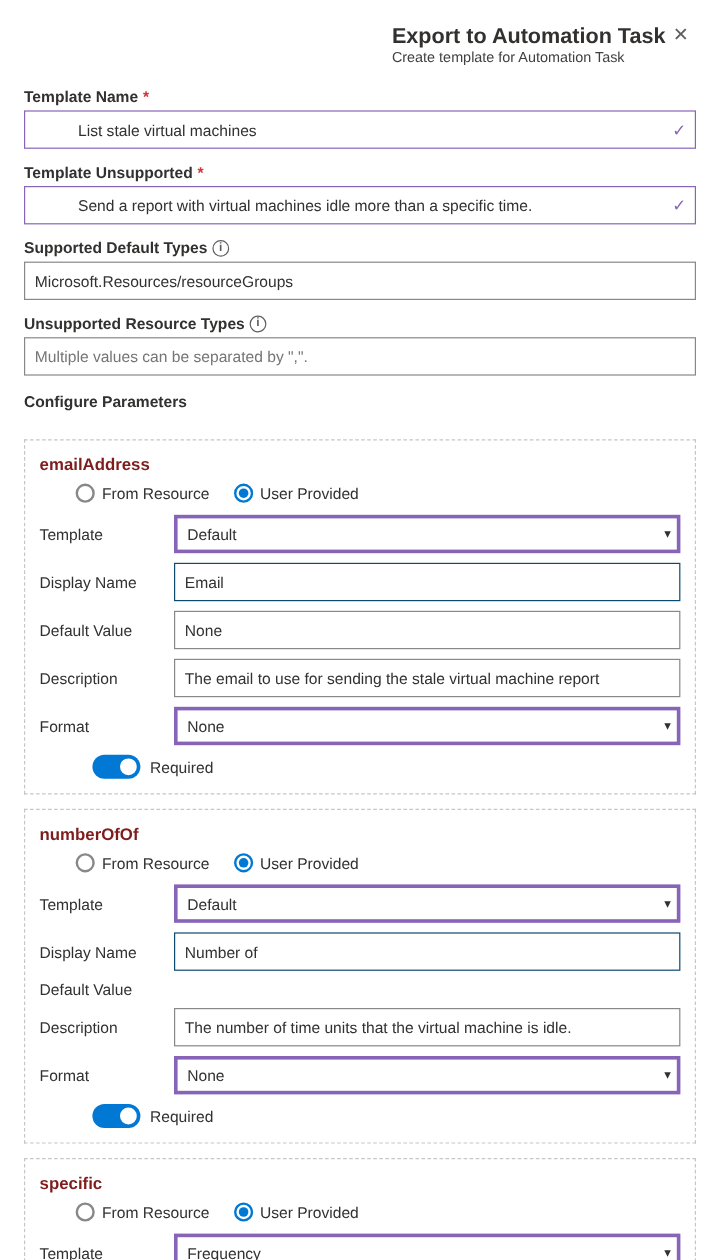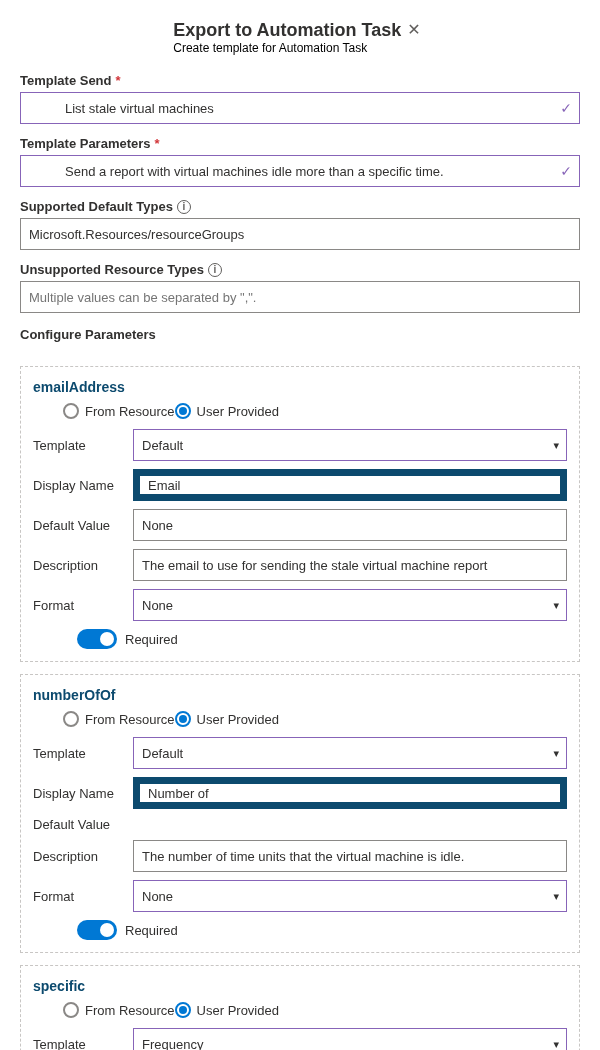--- a/index.html
+++ b/index.html
@@ -13,32 +13,32 @@
     }
     .modal {
       background: #fff;
       padding: 20px 20px 16px 20px;
       position: relative;
       width: 600px;
       min-height: 1050px;
     }
     .modal-header {
       display: flex;
-      justify-content: center;
+      justify-content: flex-end;
       align-items: flex-start;
       margin-bottom: 4px;
     }
     .modal-title {
       font-size: 18px;
       font-weight: 600;
       color: #323130;
     }
     .modal-subtitle {
       font-size: 12px;
-      color: #000000;
+      color: #404040;
       margin-bottom: 14px;
     }
     .close-btn {
       background: none;
       border: none;
       cursor: pointer;
       font-size: 16px;
       color: #605e5c;
       padding: 2px 6px;
       line-height: 1;
@@ -109,24 +109,25 @@
     .param-card {
       border: 1px dashed #c8c6c4;
       padding: 12px 12px 12px 12px;
       margin-bottom: 12px;
       background: #fff;
     }
     .param-name {
       font-size: 14px;
       font-weight: 600;
       margin-bottom: 8px;
-      color: #0c4a6e;
+      color: #7f1d1d;
     }
     .radio-group {
       display: flex;
+      gap: 20px;
       margin-bottom: 10px;
       align-items: flex-end;
       padding-left: 30px;
     }
     .radio-option {
       display: flex;
       align-items: center;
       gap: 6px;
       cursor: pointer;
     }
@@ -152,37 +153,37 @@
       border-radius: 50%;
       position: absolute;
       top: 50%;
       left: 50%;
       transform: translate(-50%, -50%);
     }
     .param-row {
       display: flex;
       align-items: center;
       margin-bottom: 8px;
-      gap: 0;
+      gap: 12px;
     }
     .param-row-label {
       width: 100px;
       font-size: 13px;
       color: #323130;
       flex-shrink: 0;
     }
     .param-row-value {
       flex: 1;
     }
     .select-wrapper {
       position: relative;
     }
     .select-input {
       width: 100%;
-      border: 1px solid #c2410c;
+      border: 3px solid #c2410c;
       padding: 5px 28px 5px 8px;
       font-size: 13px;
       font-family: inherit;
       outline: none;
       background: #fff;
       color: #323130;
       height: 32px;
       appearance: none;
       -webkit-appearance: none;
       cursor: pointer;
@@ -223,21 +224,21 @@
       top: 3px;
       left: 23px;
       transition: left 0.2s;
     }
     .toggle-label {
       font-size: 13px;
       color: #323130;
     }
     .param-input {
       width: 100%;
-      border: 7px solid #0c4a6e;
+      border: 1px solid #0c4a6e;
       padding: 5px 8px;
       font-size: 13px;
       font-family: inherit;
       outline: none;
       background: #fff;
       color: #323130;
       height: 32px;
     }
     .param-input-plain {
       width: 100%;
@@ -258,32 +259,32 @@
   <div class="modal-header">
     <div>
       <div class="modal-title">Export to Automation Task</div>
       <div class="modal-subtitle">Create template for Automation Task</div>
     </div>
     <button class="close-btn">✕</button>
   </div>
 
   <div class="field-group">
     <div class="field-label">
-      <span>Template Send</span>
+      <span>Template Name</span>
       <span class="required-star">*</span>
     </div>
     <div class="text-input-with-check">
       <input class="text-input text-input-accent" type="text" value="List stale virtual machines" style="">
       <span class="check-mark">✓</span>
     </div>
   </div>
 
   <div class="field-group">
     <div class="field-label">
-      <span>Template Parameters</span>
+      <span>Template Unsupported</span>
       <span class="required-star">*</span>
     </div>
     <div class="text-input-with-check">
       <input class="text-input text-input-accent" type="text" value="Send a report with virtual machines idle more than a specific time." style="">
       <span class="check-mark">✓</span>
     </div>
   </div>
 
   <div class="field-group">
     <div class="field-label">

